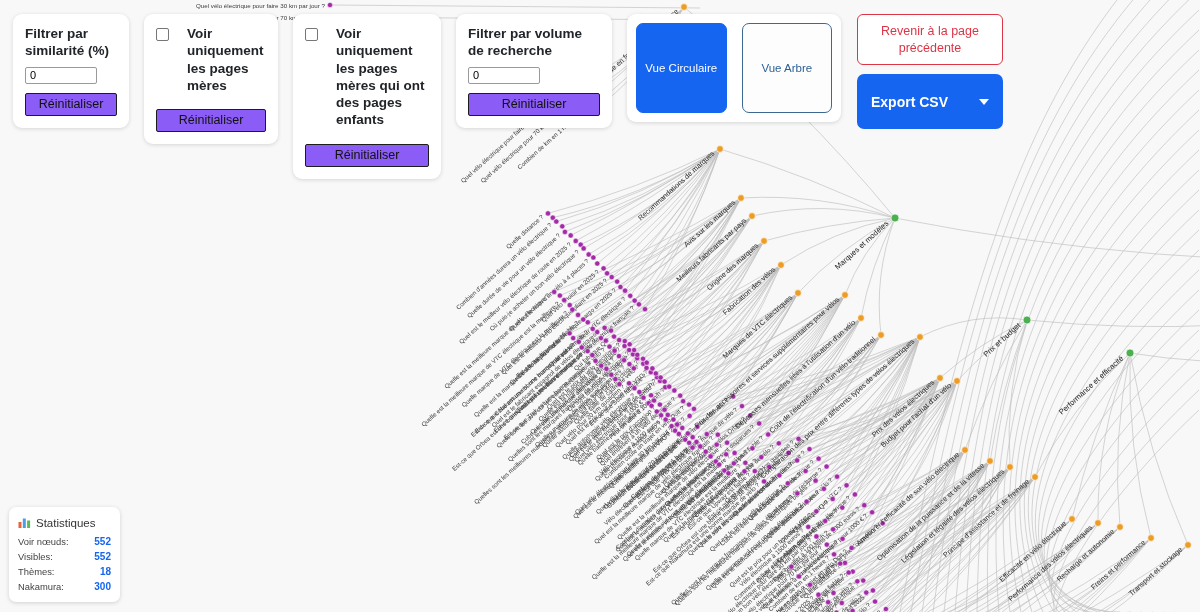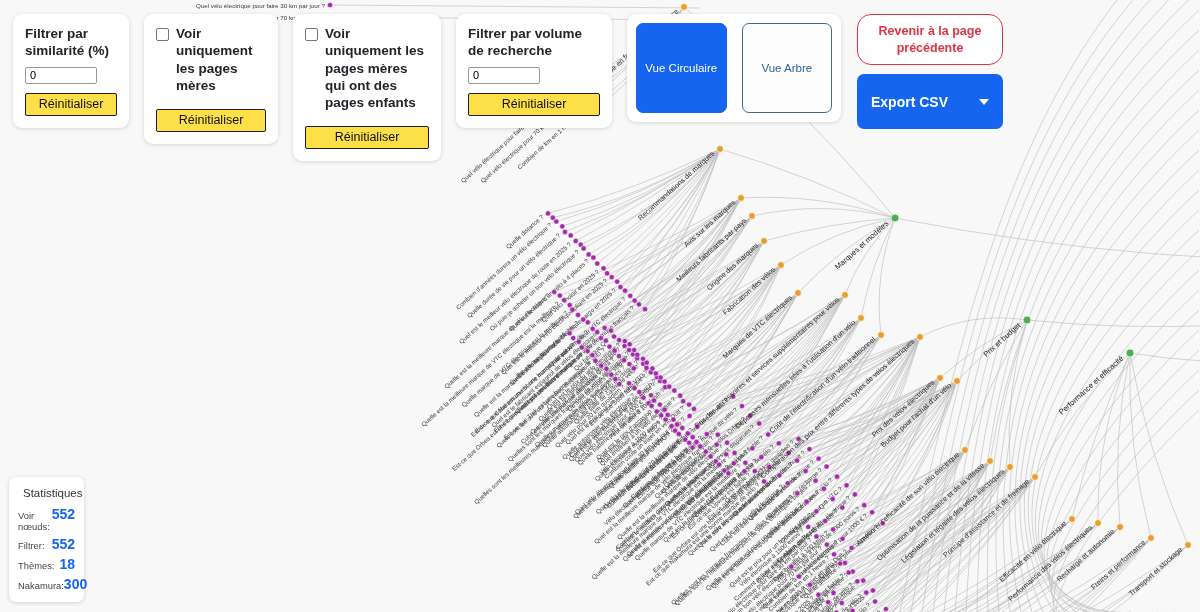--- a/index.html
+++ b/index.html
@@ -34,35 +34,35 @@
   .card{
     background:#fff;border-radius:9px;
     box-shadow:0 1px 4px rgba(0,0,0,.14);
     padding:11px 12px 12px 12px;box-sizing:border-box;
     margin-right:15px;
   }
   .card-title{
     font-size:13.5px;font-weight:bold;line-height:1.28;
     color:#212529;margin:0 0 7px 0;
   }
-  .chk-row{display:flex;align-items:flex-start;gap:7px;}
+  .chk-row{display:flex;align-items:flex-start;gap:18px;}
   .chk{
     width:11px;height:11px;border:1px solid #767676;background:#fff;
     border-radius:2px;flex:0 0 auto;margin-top:3px;
   }
   .num-input{
     width:72px;height:17px;box-sizing:border-box;
     border:1px solid #9a9a9a;border-radius:2px;background:#fff;
     font-family:"Liberation Sans",sans-serif;font-size:11px;color:#000;
     padding:0 4px;display:block;margin:0 0 9px 0;outline:none;
   }
   .btn-reset{
     display:block;width:100%;height:23px;
     border:1.6px solid #1d1d1d;border-radius:2px;
-    background:#fde047;
+    background:#8b5cf6;
     font-family:"Liberation Sans",sans-serif;font-size:12.5px;color:#111;
     cursor:pointer;line-height:19px;padding:0;
   }
   .btn-reshow{
     display:block;width:100%;height:24px;
     border:1.6px solid #1d1d1d;border-radius:3px;
     background:#efefef;
     font-family:"Liberation Sans",sans-serif;font-size:13px;color:#111;
     cursor:pointer;line-height:20px;text-align:center;padding:0;
     margin-bottom:8px;
@@ -83,51 +83,51 @@
     flex:1;height:90px;border-radius:7px;
     display:flex;align-items:center;justify-content:center;
     font-size:11.5px;cursor:pointer;box-sizing:border-box;
   }
   .view-btn.active{background:#1565f0;color:#fff;border:1px solid #1565f0;}
   .view-btn.inactive{background:#fdfdfd;color:#2b5f96;border:1px solid #3c6a93;}
 
   
   #actions{display:flex;flex-direction:column;gap:9px;width:146px;}
   .btn-back{
-    border:1px solid #dc3545;border-radius:14px;background:#fff;
-    color:#dc3545;font-size:12.5px;font-weight:bold;text-align:center;
+    border:1px solid #dc3545;border-radius:6px;background:#fff;
+    color:#dc3545;font-size:12.5px;font-weight:normal;text-align:center;
     padding:8px 6px;line-height:1.32;cursor:pointer;
   }
   .btn-export{
     background:#1565f0;border:none;border-radius:7px;color:#fff;
     font-size:14px;font-weight:bold;
     height:55px;display:flex;align-items:center;
     padding:0 14px;cursor:pointer;justify-content:space-between;
   }
   .caret{
     width:0;height:0;border-left:5px solid transparent;
     border-right:5px solid transparent;border-top:6px solid #fff;
     margin-left:8px;
   }
 
   
   #stats{
-    position:absolute;left:9px;bottom:10px;z-index:5;width:75px;
+    position:absolute;left:9px;bottom:10px;z-index:5;width:111px;
     background:#fff;border-radius:7px;box-shadow:0 1px 4px rgba(0,0,0,.16);
     padding:9px 9px 10px 9px;box-sizing:border-box;
   }
   .stats-head{
     display:flex;align-items:center;gap:5px;
     font-size:11.5px;color:#333;margin-bottom:7px;font-weight:normal;
   }
   .stats-row{
     display:flex;justify-content:space-between;align-items:baseline;
     font-size:9.4px;color:#444;margin-top:4px;
   }
-  .stats-row .v{color:#1565f0;font-weight:bold;font-size:14px;}
+  .stats-row .v{color:#1565f0;font-weight:bold;font-size:10px;}
 </style>
 </head>
 <body>
 
 <div id="viz-layer">
   <svg id="viz-svg" viewBox="0 0 1200 612">
     <defs>
       <clipPath id="clipAll">
           <rect x="0" y="0" width="1200" height="612"></rect>
         </clipPath>
@@ -986,21 +986,21 @@
       <rect x="9.1" y="4.5" width="3" height="7.5" fill="#5bb85b"></rect>
     </svg>
     <span>Statistiques</span>
   </div>
   <div id="stats-rows">
       <div class="stats-row">
         <span>Voir nœuds:</span>
         <span class="v">552</span>
       </div>
       <div class="stats-row">
-        <span>Filtrer:</span>
+        <span>Visibles:</span>
         <span class="v">552</span>
       </div>
       <div class="stats-row">
         <span>Thèmes:</span>
         <span class="v">18</span>
       </div>
       <div class="stats-row">
         <span>Nakamura:</span>
         <span class="v">300</span>
       </div>

